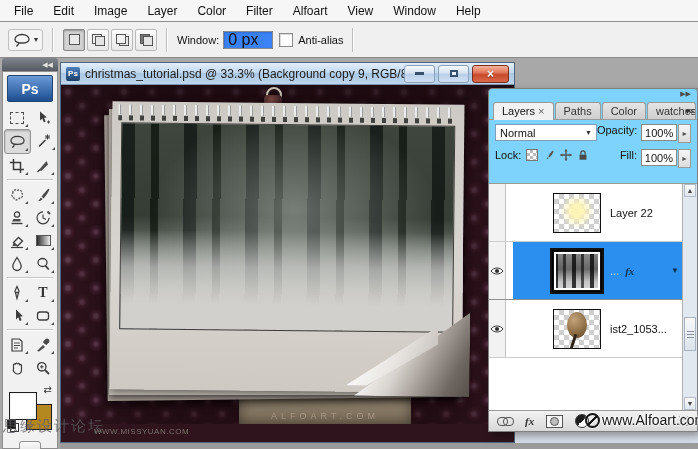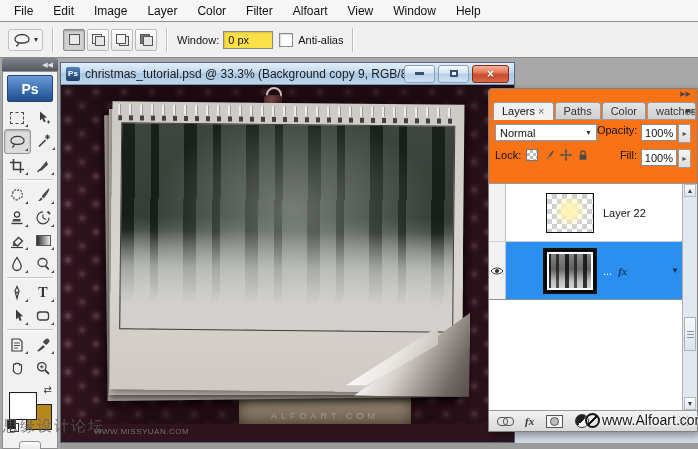--- a/index.html
+++ b/index.html
@@ -19,22 +19,22 @@
                border-radius:3px;background:#f4f4f4;}
   .modebtns{display:flex;gap:2px;}
   .modebtn{width:20px;height:20px;display:flex;align-items:center;justify-content:center;
            border:1px solid #b9b9b9;border-radius:2px;background:linear-gradient(#fcfcfc,#e8e8e8);}
   .modebtn.active{background:#d2d2d2;border-color:#8a8a8a;box-shadow:inset 0 1px 2px rgba(0,0,0,.3);}
   .sq{width:9px;height:9px;border:1px solid #555;background:#e9e9e9;}
   .sq2{position:relative;width:13px;height:12px;}
   .sq2 i{position:absolute;width:8px;height:8px;border:1px solid #555;background:#f2f2f2;display:block;}
   .sq2 i.b{left:0;top:0;} .sq2 i.f{right:0;bottom:0;background:#e5e5e5;}
   .sq2 i.dark{background:#777;}
-  .inputbox{width:40px;height:16px;background:#fde047;border:1px solid #8a8a8a;
-            box-shadow:inset 1px 1px 2px rgba(0,0,0,.15);font-size:11px;line-height:16px;
+  .inputbox{width:40px;height:16px;background:#3b82f6;border:1px solid #8a8a8a;
+            box-shadow:inset 1px 1px 2px rgba(0,0,0,.15);font-size:16px;line-height:16px;
             padding:0 4px;margin:0 6px 0 4px;}
   .cb{width:12px;height:12px;background:#fff;border:1px solid #8a8a8a;margin-right:5px;
       box-shadow:inset 1px 1px 1px rgba(0,0,0,.15);}
   .btn-disabled{margin-left:4px;padding:3px 14px;border:1px solid #bdbdbd;border-radius:3px;
                 background:linear-gradient(#fafafa,#e2e2e2);color:#9c9c9c;font-size:11px;}
   .dd-arrow{font-size:8px;color:#333;}
   
   .toolcollapse{position:absolute;left:2px;top:58px;width:56px;height:13px;border-radius:3px 3px 0 0;
                 background:linear-gradient(#80858d,#555a62);color:#e3e3e3;font-size:9px;line-height:13px;
                 text-align:right;padding-right:5px;box-sizing:border-box;z-index:20;}
@@ -138,21 +138,21 @@
   .docinfo{margin-left:58px;font-size:11px;color:#222;white-space:nowrap;}
   .statarrow{margin-left:24px;width:15px;height:14px;border:1px solid #9a9a9a;background:#e8e8e8;
              display:flex;align-items:center;justify-content:center;font-size:9px;color:#111;}
   .hscroll{flex:1;height:16px;margin-left:6px;border-left:1px solid #9aa;display:flex;align-items:center;
            background:linear-gradient(#e9eef5,#d6dfeb);}
   .hscroll .larr{width:16px;height:14px;margin-left:2px;border:1px solid #aab4c2;border-radius:2px;
            background:linear-gradient(#fbfcfe,#dde6f2);display:flex;align-items:center;justify-content:center;
            font-size:8px;color:#445;}
   .bottomstrip{position:absolute;left:60px;top:443px;width:638px;height:6px;background:#9b9b9b;z-index:3;}
   
-  .layerspanel{position:absolute;left:488px;top:88px;width:210px;height:344px;background:#f97316;
+  .layerspanel{position:absolute;left:488px;top:88px;width:210px;height:344px;background:#7dd3fc;
                border:1px solid #808080;border-radius:4px 4px 0 0;box-sizing:border-box;
                box-shadow:3px 4px 8px rgba(0,0,0,.4);z-index:10;font-size:11px;}
   .pcollapse{height:11px;text-align:right;padding-right:6px;font-size:9px;color:#4a4a4a;line-height:10px;}
   .ptabs{display:flex;align-items:flex-end;height:19px;padding-left:4px;position:relative;
          border-bottom:1px solid #9a9a9a;}
   .ptab{padding:2px 8px 2px;border:1px solid #9a9a9a;border-bottom:none;border-radius:3px 3px 0 0;
         background:linear-gradient(#e4e4e4,#cfcfcf);margin-right:1px;white-space:nowrap;color:#333;}
   .ptab.active{background:#f1f1f1;color:#111;position:relative;top:1px;padding-bottom:3px;}
   .pmenu{position:absolute;right:4px;bottom:3px;font-size:9px;color:#333;letter-spacing:-1px;}
   .pctrl{padding:4px 6px 2px;display:flex;align-items:flex-start;}
@@ -161,21 +161,21 @@
   .vbox{width:36px;height:17px;background:#fff;border:1px solid #8a8a8a;display:flex;align-items:center;
         justify-content:flex-end;padding:0 3px;box-sizing:border-box;margin-left:4px;}
   .stepper{width:11px;height:17px;border:1px solid #9a9a9a;background:linear-gradient(#f6f6f6,#dcdcdc);
            display:flex;align-items:center;justify-content:center;font-size:7px;color:#555;margin-left:1px;}
   .plabel{margin-left:auto;}
   .lockicons{display:flex;align-items:center;gap:5px;margin-left:5px;}
   .checker8{width:10px;height:10px;border:1px solid #777;
             background:repeating-conic-gradient(#bbb 0 25%,#fff 0 50%);background-size:6px 6px;}
   .llist{position:absolute;left:0;right:0;top:94px;bottom:21px;background:#fff;border-top:1px solid #9a9a9a;
          overflow:hidden;}
-  .lrow{position:relative;height:57px;border-bottom:1px solid #cdcdcd;display:flex;align-items:center;}
+  .lrow{position:relative;height:57px;border-bottom:1px solid #cdcdcd;display:flex;align-items:center;gap:7px;}
   .lrow.divider{border-bottom:1px solid #8f8f8f;}
   .eyecell{width:16px;height:100%;border-right:1px solid #c2c2c2;flex:none;display:flex;
            align-items:center;justify-content:center;background:#f2f2f2;}
   .lrow.sel .eyecell{background:#f2f2f2;}
   .lbody{flex:1;height:100%;display:flex;align-items:center;padding-left:40px;box-sizing:border-box;}
   .lrow.sel .lbody{background:#2b8ff0;color:#fff;}
   .thumb{width:46px;height:38px;border:1px solid #111;flex:none;}
   .thumb.framed{box-shadow:0 0 0 2px #fff inset, 0 0 0 1px #000;outline:2px solid #111;outline-offset:1px;}
   .t-glow{background-image:radial-gradient(circle at 50% 45%, rgba(255,244,180,.95) 0 18%, rgba(255,244,180,0) 55%),
           repeating-conic-gradient(#cfcfcf 0 25%,#fff 0 50%);background-size:100% 100%,10px 10px;}
@@ -564,20 +564,35 @@
       </div>
       <div class="lbody">
         <div class="thumb t-forest framed"></div>
         <span class="lname">...</span>
         <span class="fxbadge">fx</span>
         <span class="seldrop">▼</span>
       </div>
     </div>
 
 
+    <div class="lrow">
+      <div class="eyecell">
+        <svg width="14" height="10" viewBox="0 0 14 10">
+            <path d="M1 5 C4 1 10 1 13 5 C10 9 4 9 1 5 Z" fill="#fff" stroke="#333" stroke-width="1"></path>
+            <circle cx="7" cy="5" r="2.1" fill="#333"></circle>
+          </svg>
+      </div>
+      <div class="lbody">
+        <div class="thumb t-ornament">
+          <div class="orn-ball"></div>
+          <div class="orn-stick"></div>
+        </div>
+        <span class="lname">ist2_1053...</span>
+      </div>
+    </div>
 
     <div class="lscroll">
       <div class="sbtn">▲</div>
       <div class="sthumb">
           <i></i>
           <i></i>
           <i></i>
         </div>
       <div class="sbtn down">▼</div>
     </div>

